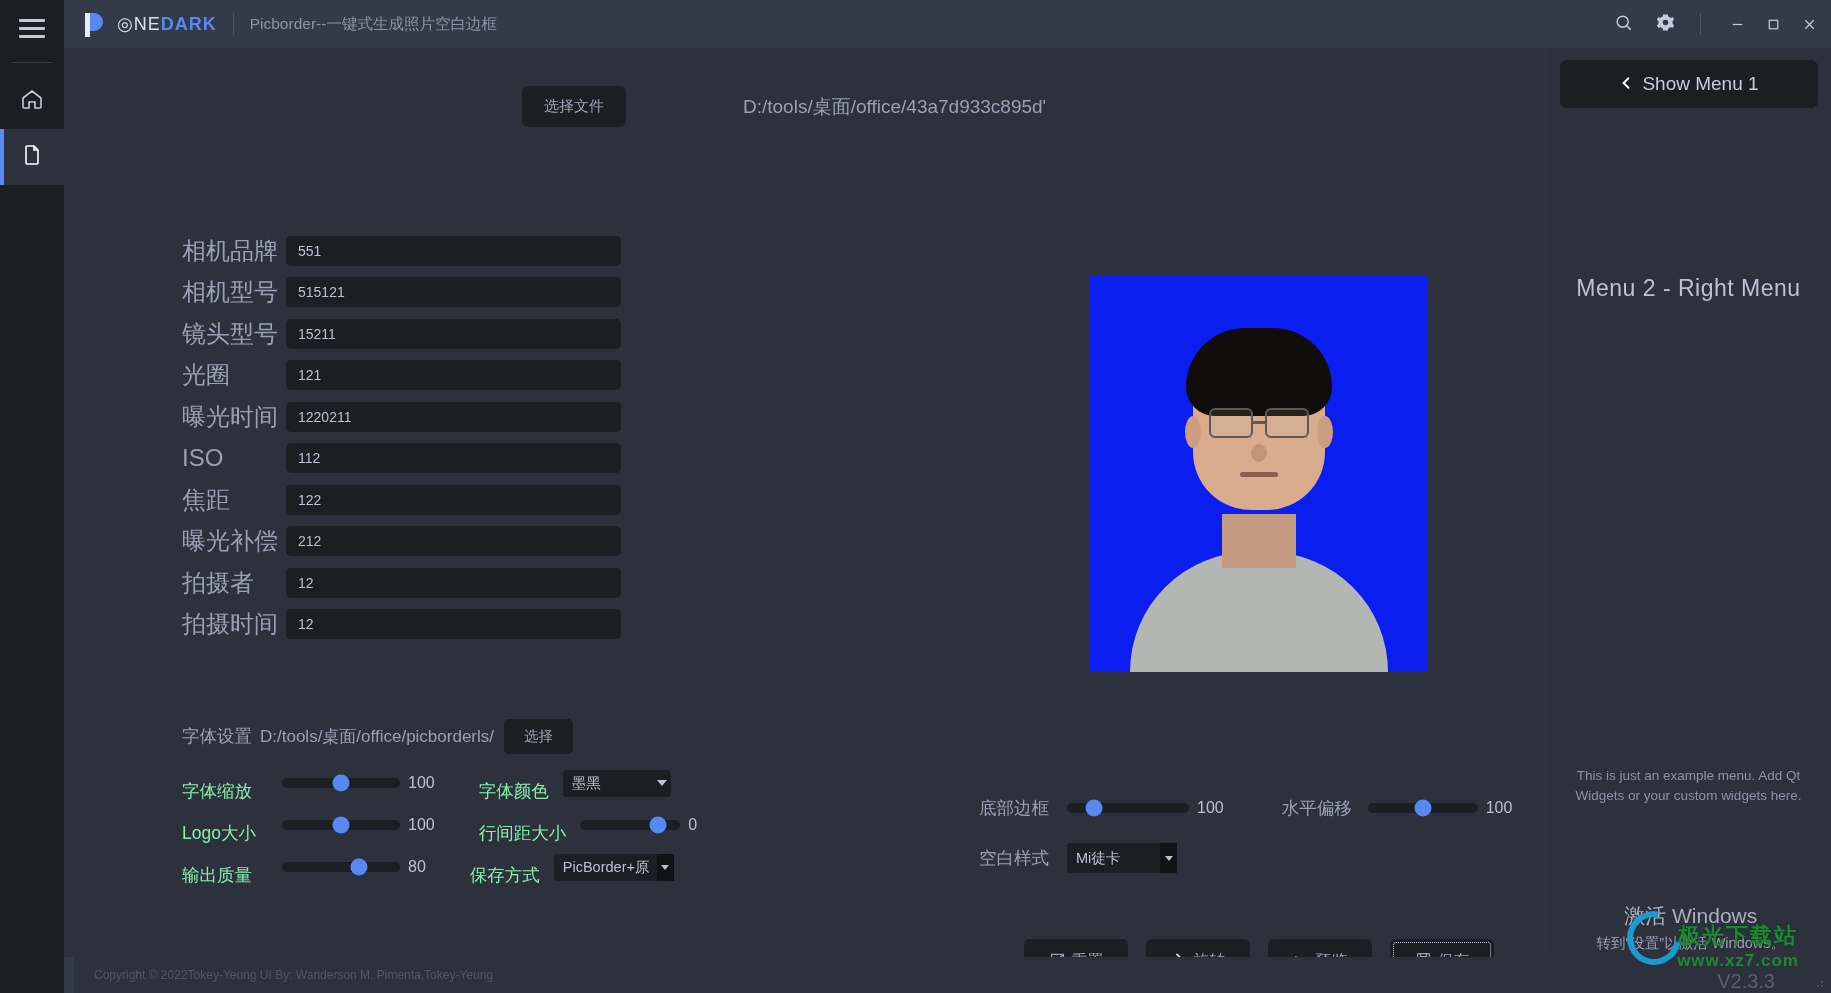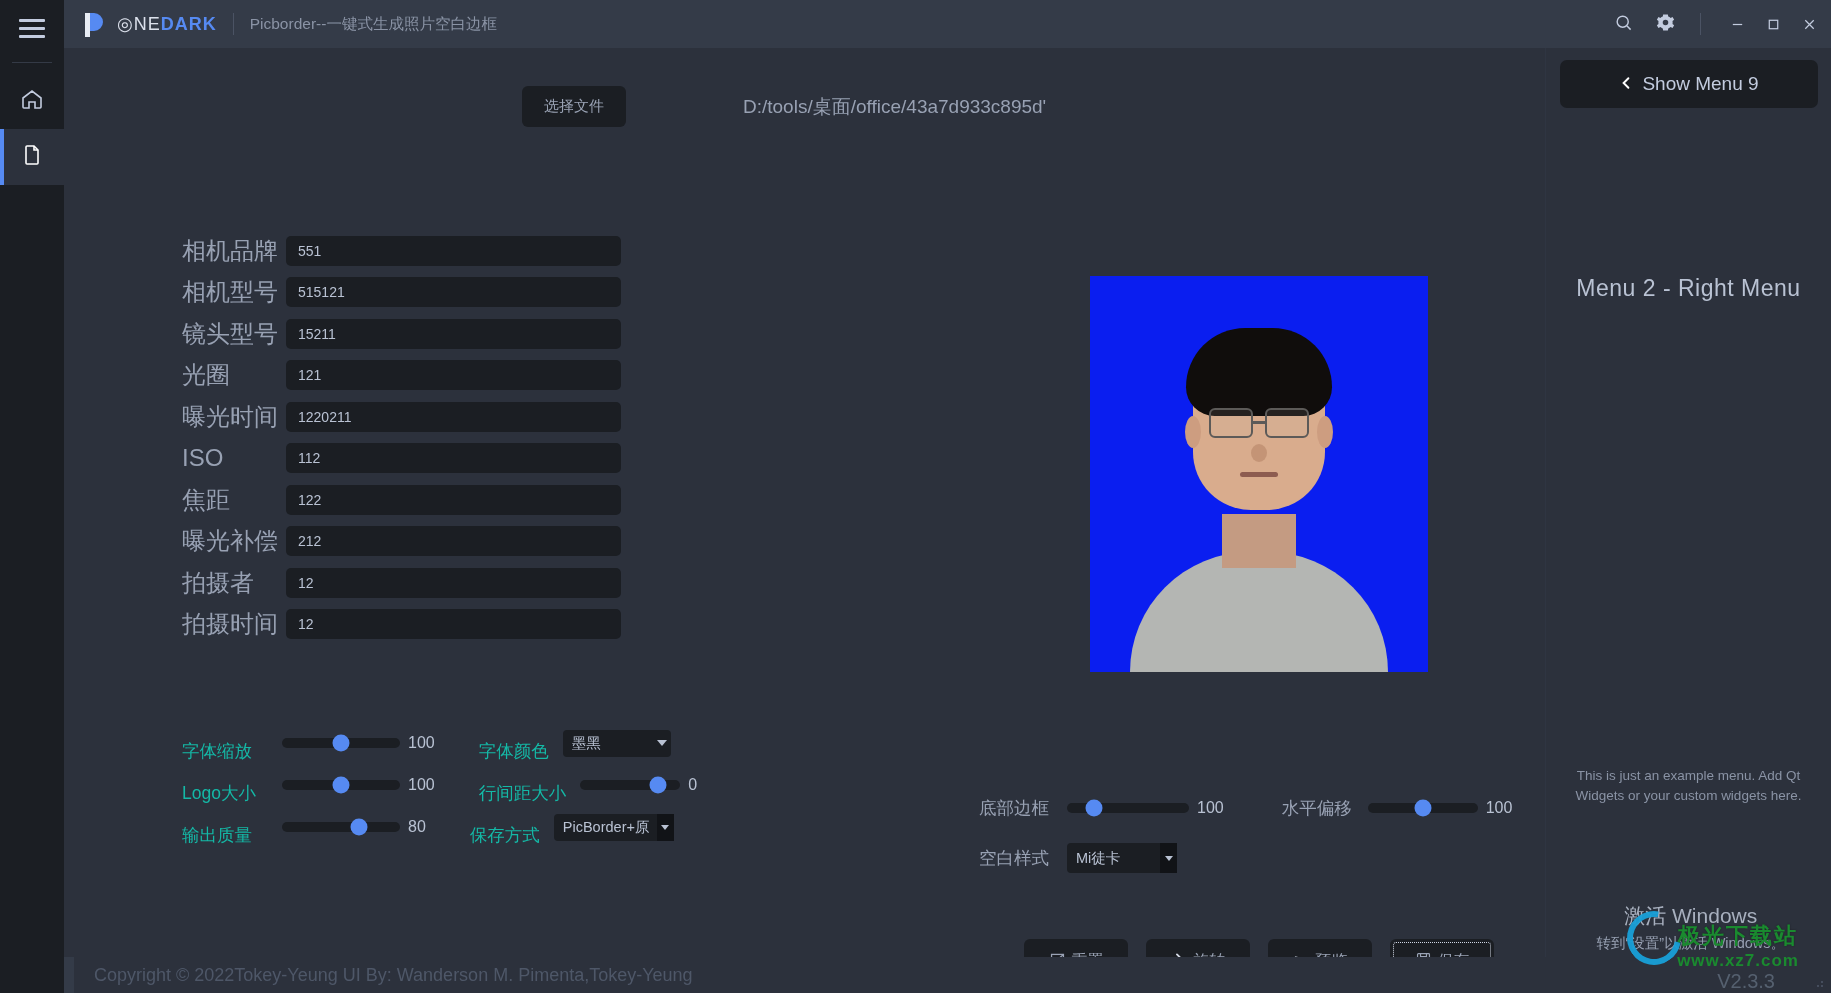--- a/index.html
+++ b/index.html
@@ -81,21 +81,21 @@
   .bl { position:absolute; left:118px; top:668px; width:520px; }
   .bl-font-row { display:flex; align-items:center; height:40px; }
   .bl-font-row .lbl { color:#98a1b3; font-size:17.5px; }
   .bl-font-row .path { color:#98a1b3; font-size:17px; margin-left:8px; white-space:nowrap;}
   .btn-select {
     margin-left:10px; background:#1b1e23; color:#9aa3b5; border:none;
     padding:8px 20px; border-radius:5px; font-size:14.5px; font-family:inherit;
   }
   .ctrl-grid { margin-top:6px; }
   .ctrl-line { display:flex; align-items:center; height:42px;}
-  .ctrl-lbl { color:#14b8a6; font-size:17.5px; width:100px;margin-top:16px; }
+  .ctrl-lbl { color:#86efac; font-size:17.5px; width:100px;margin-top:16px; }
   .slider { position:relative; height:10px; background:#1b1e23; border-radius:5px; }
   .slider .knob {
     position:absolute; top:50%; transform:translate(-50%,-50%);
     width:17px; height:17px; border-radius:50%; background:#568af2;
   }
   .val { color:#b9c2d3; font-size:16px; }
   .sel {
     background:#1b1e23; color:#b9c2d3; border:none; border-radius:4px;
     height:27px; font-size:14.5px; font-family:inherit; display:flex;
     align-items:center; padding:0 4px 0 9px; position:relative;
@@ -168,21 +168,21 @@
     color:#8a93a5; font-size:13.5px; line-height:1.5;
   }
 
   
   .footer {
     height:36px; flex:0 0 36px; background:#343b48; display:flex; align-items:center;
     padding-left:10px; position:relative;
   }
   .footer-inner { background:#2c313c; height:36px; display:flex; align-items:center;
     padding:0 20px; width:100%; }
-  .copyright { color:#4e5768; font-size:18px; }
+  .copyright { color:#4e5768; font-size:12px; }
   .grip { position:absolute; right:6px; bottom:4px; width:14px; height:14px; }
 
   
   .wm-win {
     position:absolute; right:46px; bottom:40px; text-align:center; pointer-events:none;
   }
   .wm-win .t1 { color:#a8b0bf; font-size:21px; }
   .wm-win .t2 { color:#98a1b3; font-size:14.5px; margin-top:4px;}
   .wm-site { position:absolute; right:32px; bottom:22px; pointer-events:none; text-align:center;}
   .wm-site .cn { color:#1a8a2f; font-size:22px; font-weight:700; letter-spacing:2px;
@@ -324,20 +324,25 @@
             <div class="lbl">拍摄者</div>
             <input class="inp" value="12" style="">
           </div>
           <div class="frow">
             <div class="lbl">拍摄时间</div>
             <input class="inp" value="12" style="">
           </div>
         </div>
 
         <div class="bl">
+          <div class="bl-font-row">
+            <span class="lbl">字体设置</span>
+            <span class="path">D:/tools/桌面/office/picborderls/</span>
+            <button class="btn-select">选择</button>
+          </div>
 
           <div class="ctrl-grid">
             <div class="ctrl-line">
               <span class="ctrl-lbl">字体缩放</span>
               <div class="slider" style="width:118px;">
                 <div class="knob" style="left:50%;"></div>
               </div>
               <span class="val" style="margin-left:8px;">100</span>
               <span class="ctrl-lbl" style="margin-left:44px;width:auto;">字体颜色</span>
               <div class="sel" style="width:108px;margin-left:14px;">
@@ -455,21 +460,21 @@
 
       </div>
 
       <div class="right-menu">
         <button class="show-menu-btn">
           <span class="chev">
             <svg viewBox="0 0 20 20" width="16" height="16" fill="none" stroke="#ffffff" stroke-width="2.4" stroke-linecap="round">
                 <path d="M13 4l-6 6 6 6"></path>
               </svg>
           </span>
-          <span>Show Menu 9</span>
+          <span>Show Menu 1</span>
         </button>
         <div class="menu-title">Menu 2 - Right Menu</div>
         <div class="menu-note">This is just an example menu. Add Qt Widgets or your custom widgets here.</div>
       </div>
     </div>
 
     <div class="footer">
       <div class="footer-inner">
         <span class="copyright">Copyright © 2022Tokey-Yeung   UI By: Wanderson M. Pimenta,Tokey-Yeung</span>
       </div>

